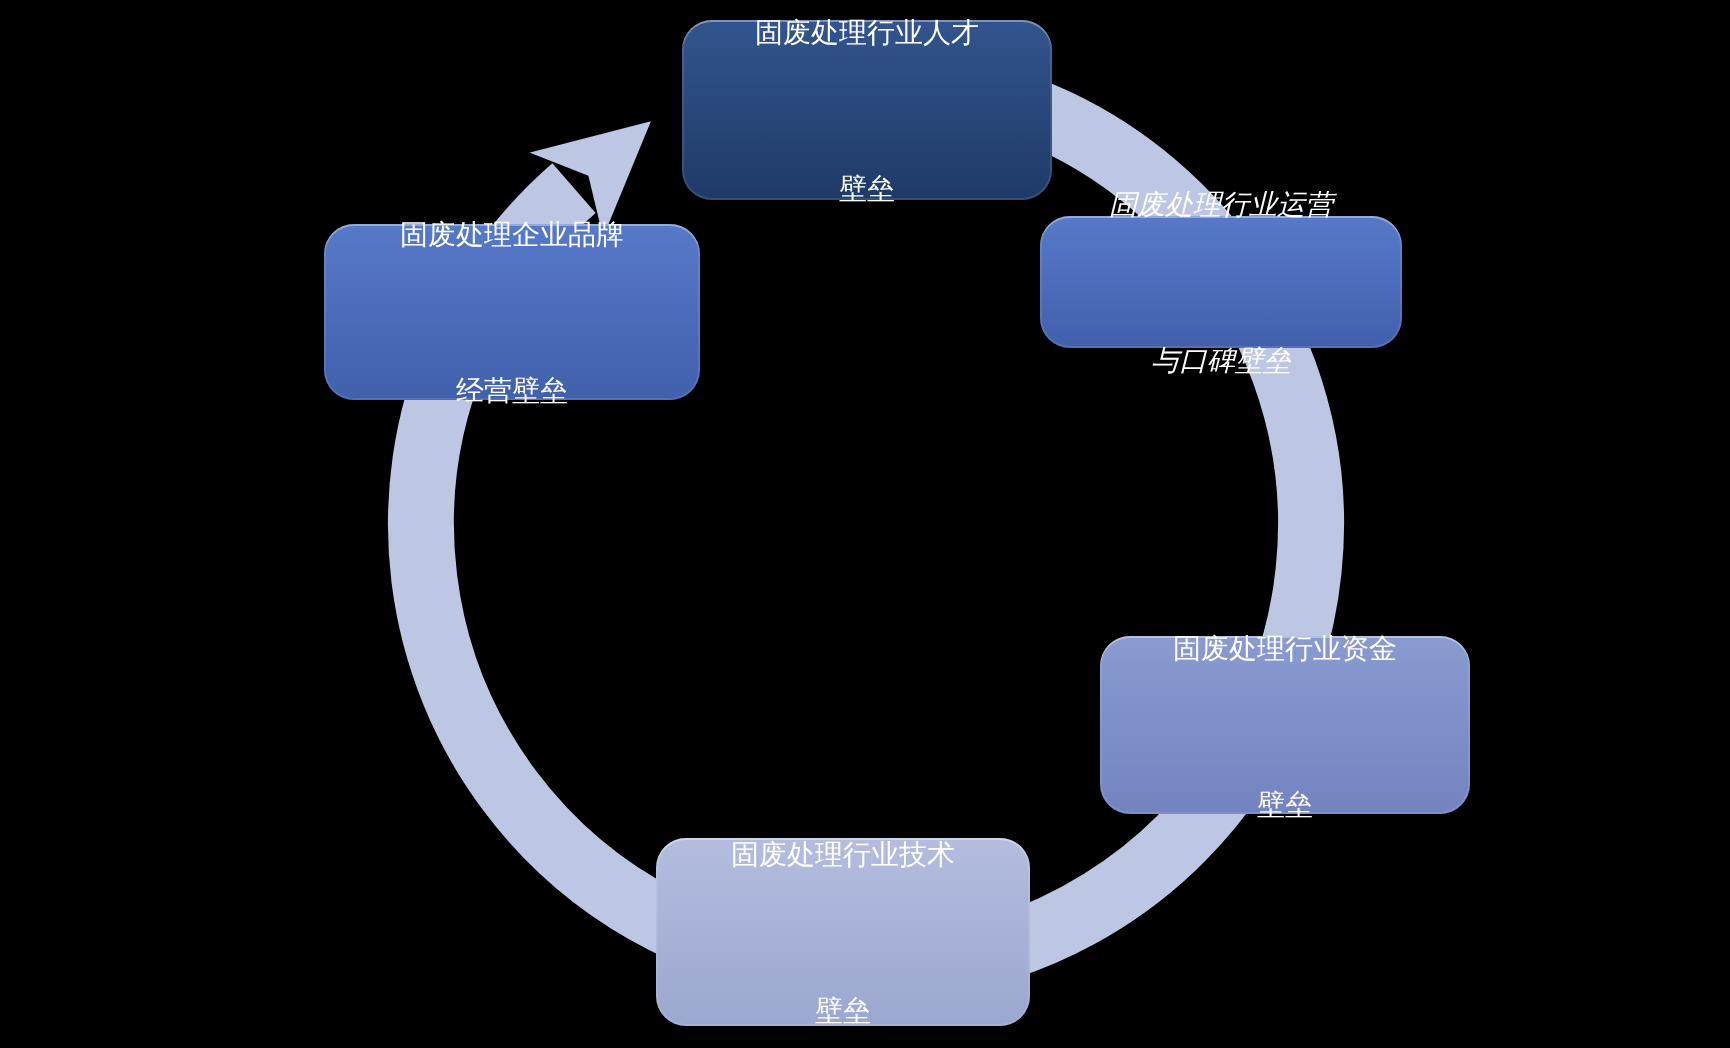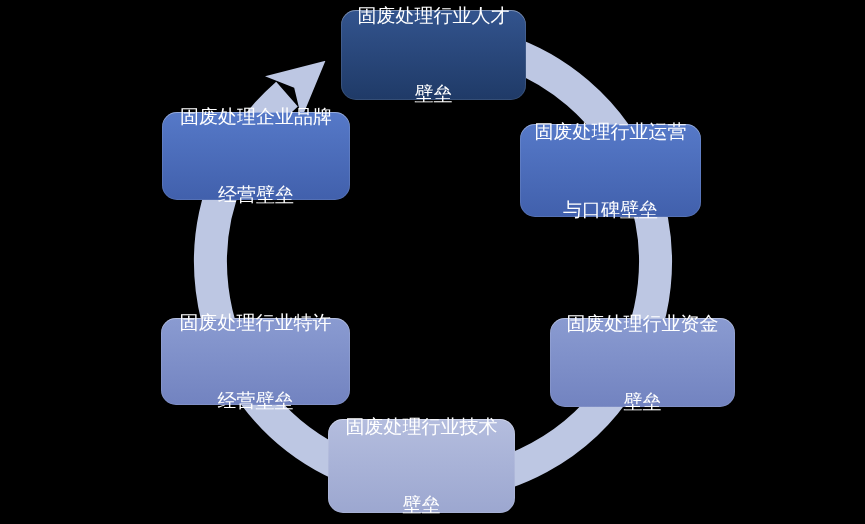--- a/index.html
+++ b/index.html
@@ -13,28 +13,28 @@
   .ring-svg{position:absolute;left:0;top:0;}
   .node{
     position:absolute;
     border-radius:15px;
     color:#ffffff;
     display:flex;
     flex-direction:column;
     justify-content:center;
     align-items:center;
     text-align:center;
-    font-size:19px;
+    font-size:14px;
     line-height:30px;
     box-shadow: inset 0 1px 0 rgba(255,255,255,0.30), inset 0 0 0 1px rgba(255,255,255,0.10);
     gap: 48px;
   }
   
   .pos-top        {left:341px; top:10px;  width:185px; height:90px;}
-  .pos-upper-right{left:520px; top:124px; width:181px; height:93px;}
+  .pos-upper-right{left:520px; top:108px; width:181px; height:66px;font-style:italic;}
   .pos-lower-right{left:520px; top:318px; width:185px; height:89px;margin-left:30px;}
   .pos-bottom     {left:328px; top:419px; width:187px; height:94px;}
   .pos-lower-left {left:161px; top:318px; width:189px; height:87px;}
   .pos-upper-left {left:162px; top:112px; width:188px; height:88px;}
 </style>
 </head>
 <body>
 
 <div class="canvas" style="background: rgb(0, 0, 0);">
 
@@ -63,23 +63,19 @@
   <div class="node pos-lower-right" style="background: linear-gradient(rgb(138, 155, 209), rgb(114, 131, 192));">
     <div>固废处理行业资金</div>
     <div>壁垒</div>
   </div>
 
   <div class="node pos-bottom" style="background: linear-gradient(rgb(180, 189, 222), rgb(156, 167, 208));">
     <div>固废处理行业技术</div>
     <div>壁垒</div>
   </div>
 
-  <div class="node pos-lower-left" style="background: linear-gradient(rgb(138, 155, 209), rgb(114, 131, 192));">
-    <div>固废处理行业特许</div>
-    <div>经营壁垒</div>
-  </div>
 
   <div class="node pos-upper-left" style="background: linear-gradient(rgb(86, 121, 200), rgb(65, 96, 172));">
     <div>固废处理企业品牌</div>
     <div>经营壁垒</div>
   </div>
 
 </div>
 
 </body></html>

